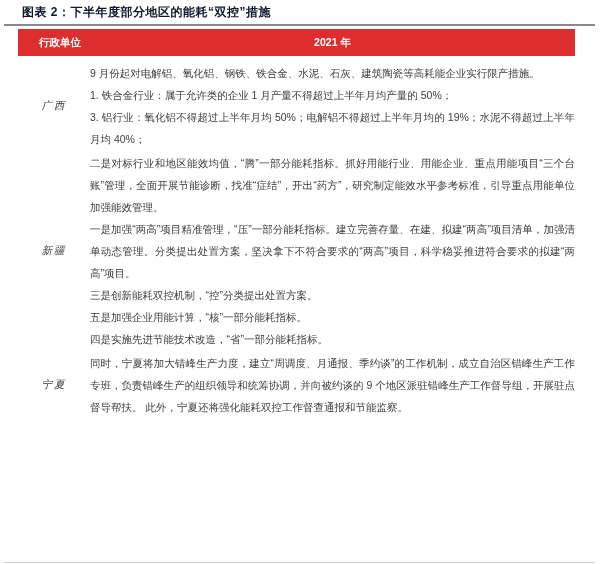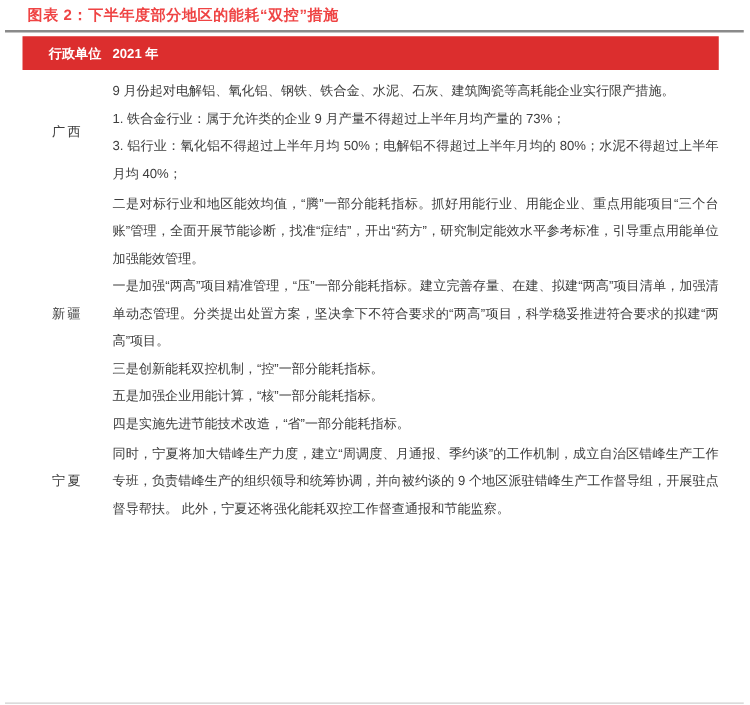--- a/index.html
+++ b/index.html
@@ -8,21 +8,21 @@
     width: 600px; height: 564px;
     overflow: hidden;
     font-family: "Liberation Sans", "DejaVu Sans", sans-serif;
   }
   .page { width: 600px; height: 564px; overflow: hidden; position: relative; }
 
   .figure-title {
     margin: 4px 0 3px 22px;
     font-size: 12px;
     font-weight: bold;
-    color: #ef4444;
+    color: #0f172a;
     letter-spacing: 0.5px;
   }
 
   .top-rule {
     height: 2px;
     background: #8a8a8a;
     margin: 0 5px 3px 4px;
   }
 
   .thead {
@@ -36,39 +36,41 @@
     font-weight: bold;
     font-size: 10.5px;
   }
   .thead-col1 {
     width: 72px;
     padding-left: 21px;
     flex-shrink: 0;
   }
   .thead-col2 {
     flex: 1;
+    text-align: center;
   }
 
   .tbody { margin-left: 18px; width: 557px; }
 
   .trow {
     display: flex;
     align-items: center;
   }
   .trow.first { padding-top: 6px; }
   .trow.mid   { padding-top: 2px; }
   .trow.last  { padding-top: 2px; padding-bottom: 4px; }
 
   .tlabel {
     width: 72px;
     flex-shrink: 0;
     text-align: center;
     font-size: 10.5px;
     color: #3d3d3d;
     letter-spacing: 2px;
+    font-style: italic;
   }
 
   .tcontent {
     flex: 1;
     font-size: 10.5px;
     line-height: 22px;
     color: #3d3d3d;
     text-align: justify;
     text-justify: inter-ideograph;
   }
@@ -94,31 +96,31 @@
     <div class="thead-col1">行政单位</div>
     <div class="thead-col2">2021 年</div>
   </div>
 
   <div class="tbody">
 
     <div class="trow first">
       <div class="tlabel">广西</div>
       <div class="tcontent">
         <p>9 月份起对电解铝、氧化铝、钢铁、铁合金、水泥、石灰、建筑陶瓷等高耗能企业实行限产措施。</p>
-        <p>1. 铁合金行业：属于允许类的企业 9 月产量不得超过上半年月均产量的 73%；</p>
-        <p>3. 铝行业：氧化铝不得超过上半年月均 50%；电解铝不得超过上半年月均的 80%；水泥不得超过上半年月均 40%；</p>
+        <p>1. 铁合金行业：属于允许类的企业 1 月产量不得超过上半年月均产量的 50%；</p>
+        <p>3. 铝行业：氧化铝不得超过上半年月均 50%；电解铝不得超过上半年月均的 19%；水泥不得超过上半年月均 40%；</p>
       </div>
     </div>
 
     <div class="trow mid">
       <div class="tlabel">新疆</div>
       <div class="tcontent">
         <p>二是对标行业和地区能效均值，“腾”一部分能耗指标。抓好用能行业、用能企业、重点用能项目“三个台账”管理，全面开展节能诊断，找准“症结”，开出“药方”，研究制定能效水平参考标准，引导重点用能单位加强能效管理。</p>
         <p>一是加强“两高”项目精准管理，“压”一部分能耗指标。建立完善存量、在建、拟建“两高”项目清单，加强清单动态管理。分类提出处置方案，坚决拿下不符合要求的“两高”项目，科学稳妥推进符合要求的拟建“两高”项目。</p>
-        <p>三是创新能耗双控机制，“控”一部分能耗指标。</p>
+        <p>三是创新能耗双控机制，“控”分类提出处置方案。</p>
         <p>五是加强企业用能计算，“核”一部分能耗指标。</p>
         <p>四是实施先进节能技术改造，“省”一部分能耗指标。</p>
       </div>
     </div>
 
     <div class="trow last">
       <div class="tlabel">宁夏</div>
       <div class="tcontent">
         <p>同时，宁夏将加大错峰生产力度，建立“周调度、月通报、季约谈”的工作机制，成立自治区错峰生产工作专班，负责错峰生产的组织领导和统筹协调，并向被约谈的 9 个地区派驻错峰生产工作督导组，开展驻点督导帮扶。 此外，宁夏还将强化能耗双控工作督查通报和节能监察。</p>
       </div>

